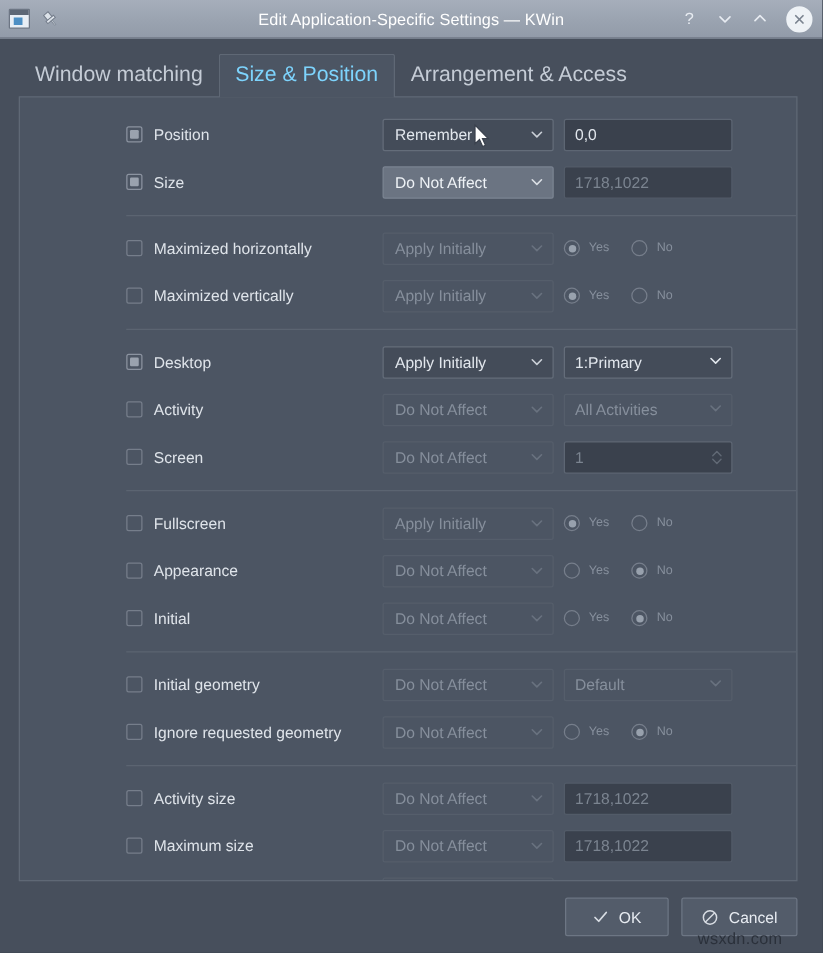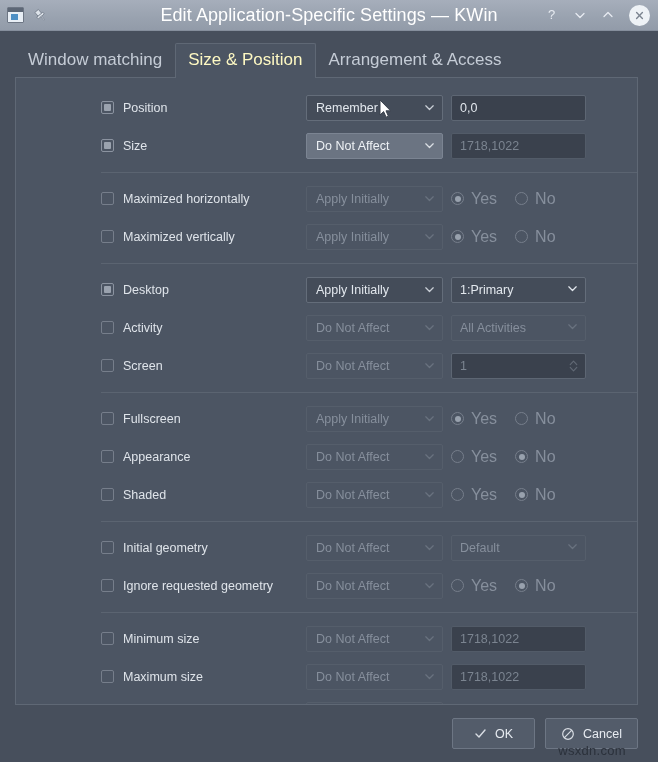--- a/index.html
+++ b/index.html
@@ -72,21 +72,21 @@
     width: 15px; height: 15px;
     position: relative;
     opacity: .85;
   }
   .pin-icon svg { display: block; }
 
   .tb-title {
     position: absolute;
     left: 0; right: 0;
     text-align: center;
-    font-size: 18px;
+    font-size: 13px;
     color: #ffffff;
     letter-spacing: .1px;
     pointer-events: none;
   }
   .tb-right {
     margin-left: auto;
     display: flex;
     align-items: center;
     gap: 11px;
     z-index: 2;
@@ -134,21 +134,21 @@
     content: "";
     position: absolute;
     left: -1px; top: 5px; bottom: 5px;
     width: 1px;
     background: #5a636f;
   }
   .tab.active {
     background: #4c5563;
     border-color: #5f6875;
     border-radius: 2px 2px 0 0;
-    color: #fef9c3;
+    color: #7dd3fc;
     z-index: 3;
   }
   .tab.active::before { display: none; }
   .tab.active + .tab::before { display: none; }
 
   
   .panel {
     margin: 0 20px 0 15px;
     border: 1px solid #5f6875;
     background: #4c5563;
@@ -290,21 +290,21 @@
   .spin .sval { flex: 1 1 auto; }
   .spin .sarr { opacity: .6; display: flex; align-items: center; }
 
   
   .radios {
     width: 135px;
     flex: 0 0 135px;
     display: flex;
     align-items: center;
     gap: 18px;
-    font-size: 16px;
+    font-size: 10px;
     color: #868f9c;
   }
   .radio-item { display: flex; align-items: center; gap: 7px; }
   .rb {
     width: 13px; height: 13px;
     border-radius: 50%;
     border: 1px solid #767e8b;
     box-sizing: border-box;
     position: relative;
     flex: 0 0 13px;
@@ -618,21 +618,21 @@
             </div>
             <div class="radio-item">
               <span class="rb on"></span>
               <span>No</span>
             </div>
           </div>
         </div>
         <div class="row disabled">
           <div class="cb-wrap">
             <div class="cb"></div>
-            <div class="lbl">Shaded</div>
+            <div class="lbl">Initial</div>
           </div>
           <div class="combo disabled">
             <span class="ctext">Do Not Affect</span>
             <span class="chev">
               <svg width="13" height="13" viewBox="0 0 13 13">
                 <polyline points="2.8,4.8 6.5,8.5 10.2,4.8" fill="none" stroke="currentColor" stroke-width="1.25" stroke-linecap="round" stroke-linejoin="round"></polyline>
               </svg>
             </span>
           </div>
           <div class="radios">
@@ -692,21 +692,21 @@
               <span>No</span>
             </div>
           </div>
         </div>
       </div>
       <div class="sep"></div>
       <div class="group">
         <div class="row disabled">
           <div class="cb-wrap">
             <div class="cb"></div>
-            <div class="lbl">Minimum size</div>
+            <div class="lbl">Activity size</div>
           </div>
           <div class="combo disabled">
             <span class="ctext">Do Not Affect</span>
             <span class="chev">
               <svg width="13" height="13" viewBox="0 0 13 13">
                 <polyline points="2.8,4.8 6.5,8.5 10.2,4.8" fill="none" stroke="currentColor" stroke-width="1.25" stroke-linecap="round" stroke-linejoin="round"></polyline>
               </svg>
             </span>
           </div>
           <div class="field disabled">

